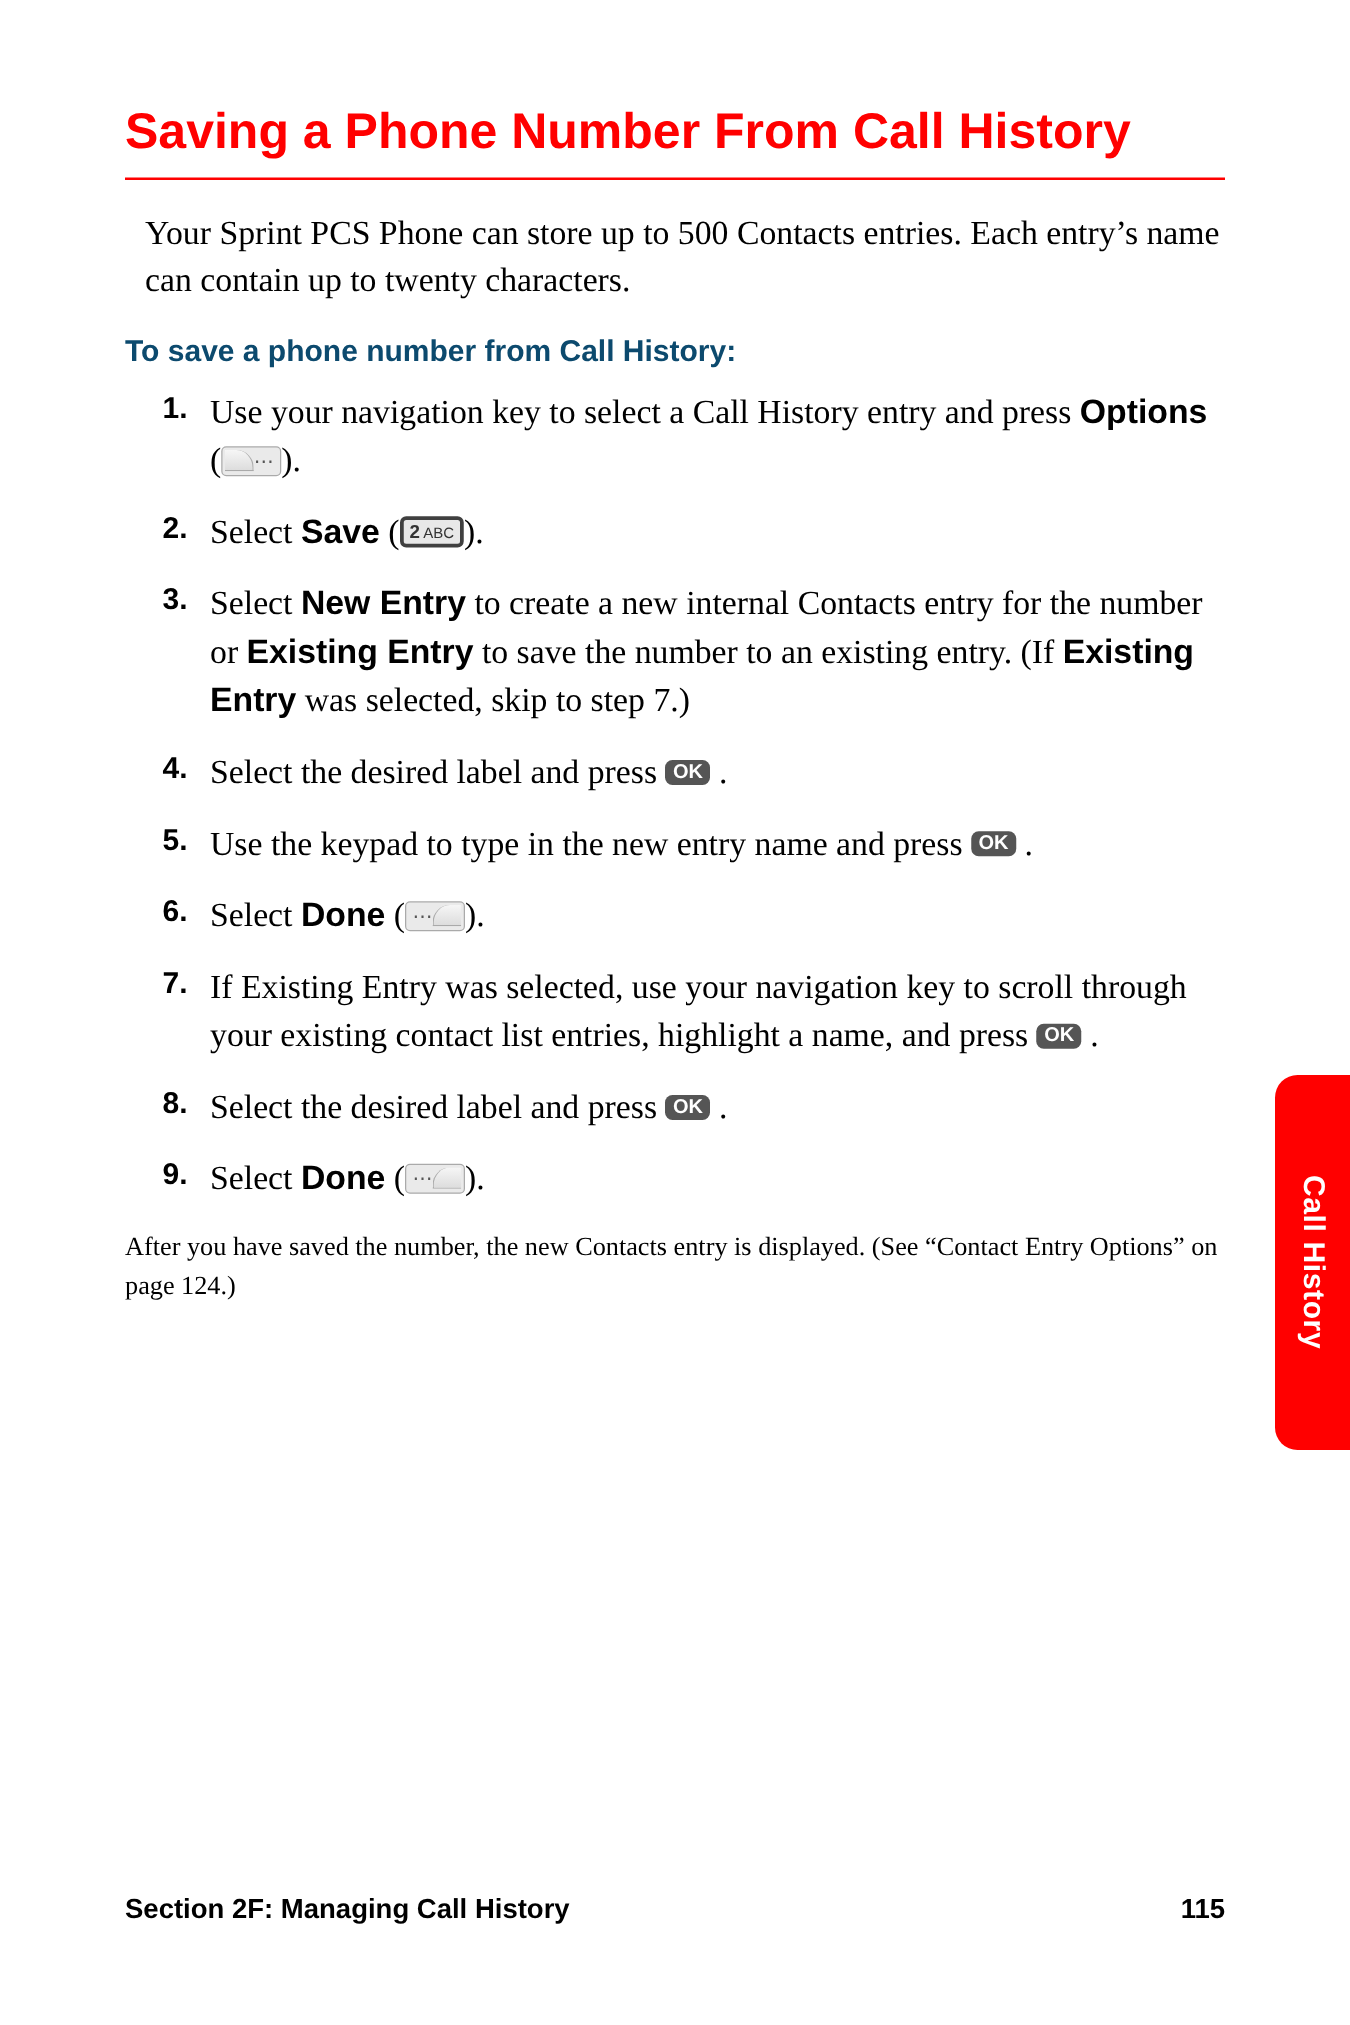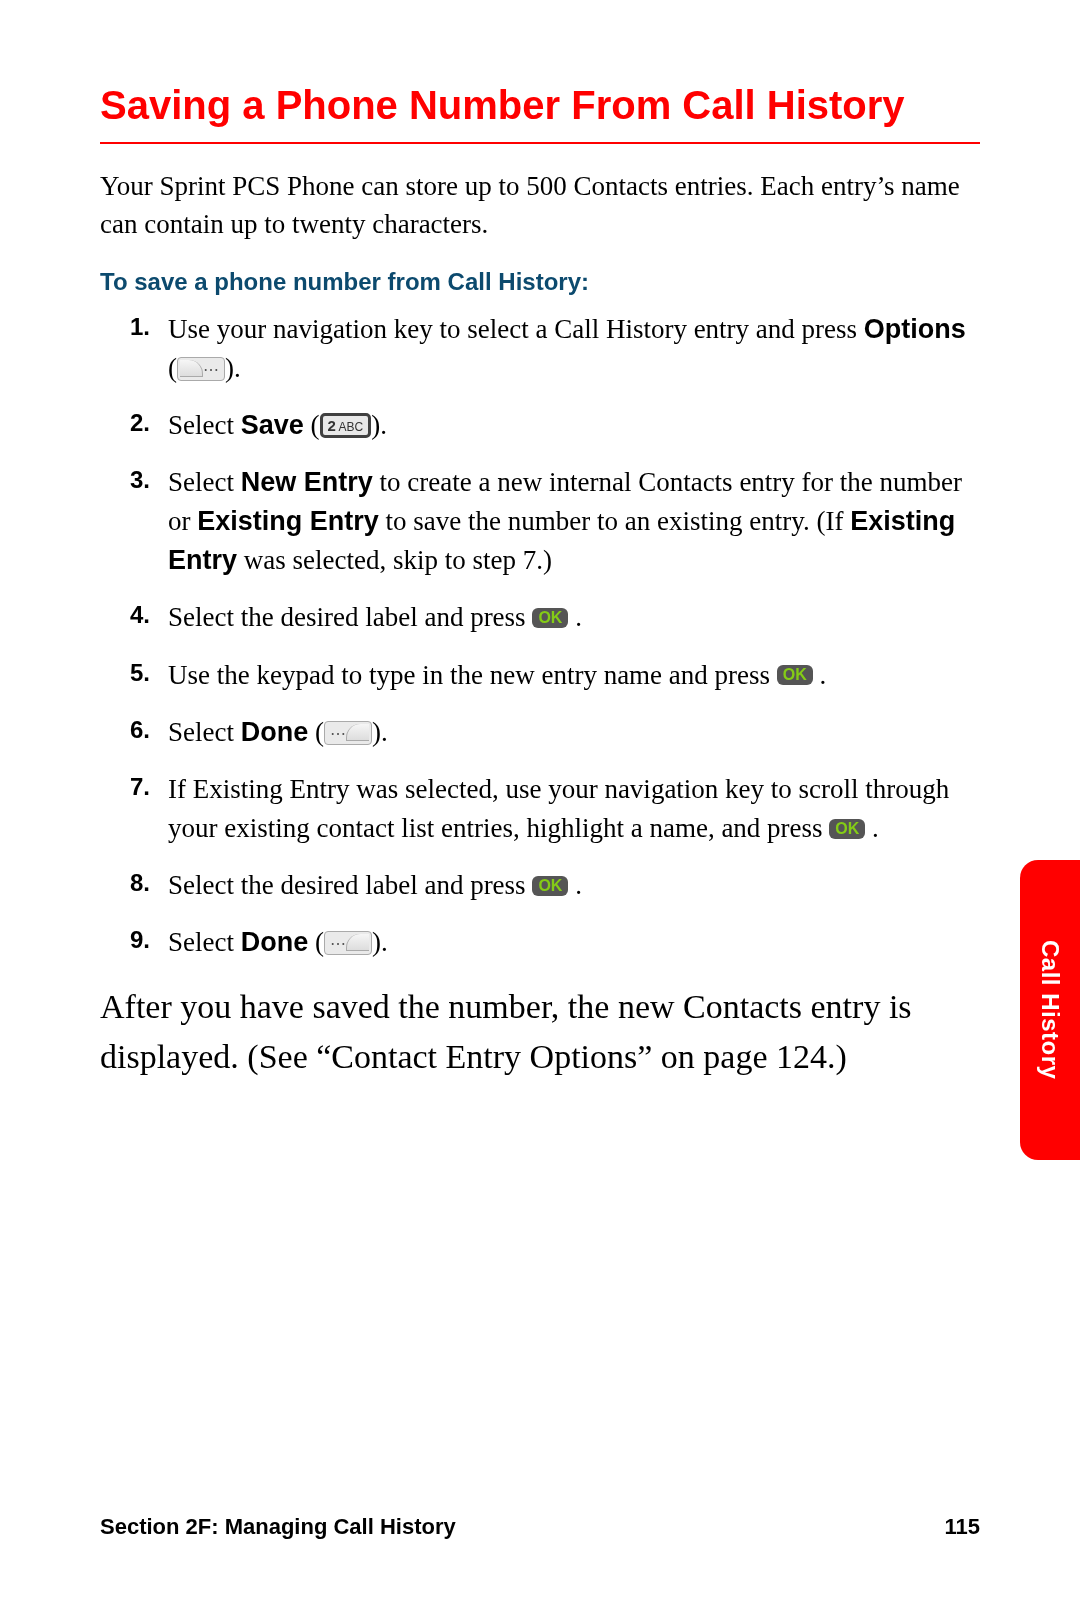--- a/index.html
+++ b/index.html
@@ -27,21 +27,21 @@
     margin: 0 0 12px 0;
   }
   .title-rule {
     border: none;
     border-top: 2px solid #ff0000;
     margin: 0 0 24px 0;
   }
   .intro {
     font-size: 27px;
     line-height: 1.4;
-    margin: 0 0 24px 0;
+    margin: 0 0 24px 16px;
   }
   .subhead {
     font-family: Arial, Helvetica, sans-serif;
     font-weight: bold;
     font-size: 24px;
     margin: 0 0 14px 0;
     color: #0c4a6e;
   }
   .steps {
     list-style: none;
@@ -62,21 +62,21 @@
     top: 0;
     font-family: Arial, Helvetica, sans-serif;
     font-weight: bold;
     font-size: 24px;
   }
   .bold-sans {
     font-family: Arial, Helvetica, sans-serif;
     font-weight: bold;
   }
   .closing {
-    font-size: 34px;
+    font-size: 21px;
     line-height: 1.45;
     margin: 6px 0 0 0;
   }
   .footer {
     position: absolute;
     left: 100px;
     right: 100px;
     bottom: 80px;
     display: flex;
     justify-content: space-between;
@@ -103,21 +103,21 @@
     font-family: Arial, Helvetica, sans-serif;
     font-weight: bold;
     font-size: 24px;
     letter-spacing: 0.5px;
   }
   
   .btn-ok {
     display: inline-block;
     vertical-align: middle;
     background: #555;
-    color: #84cc16;
+    color: #ffffff;
     font-family: Arial, Helvetica, sans-serif;
     font-weight: bold;
     font-size: 16px;
     padding: 2px 6px;
     border-radius: 6px;
     line-height: 1;
     position: relative;
     top: -2px;
   }
   .btn-key {

